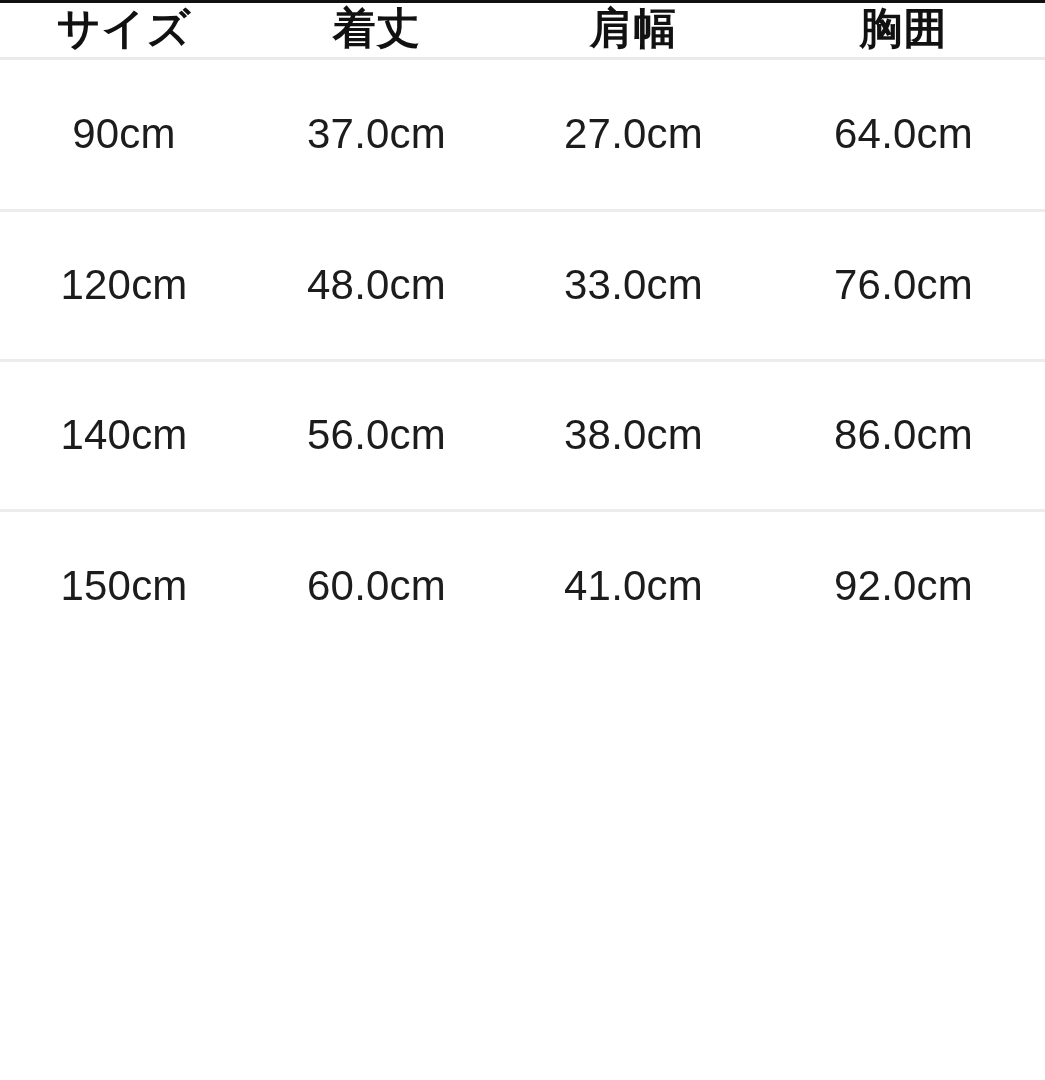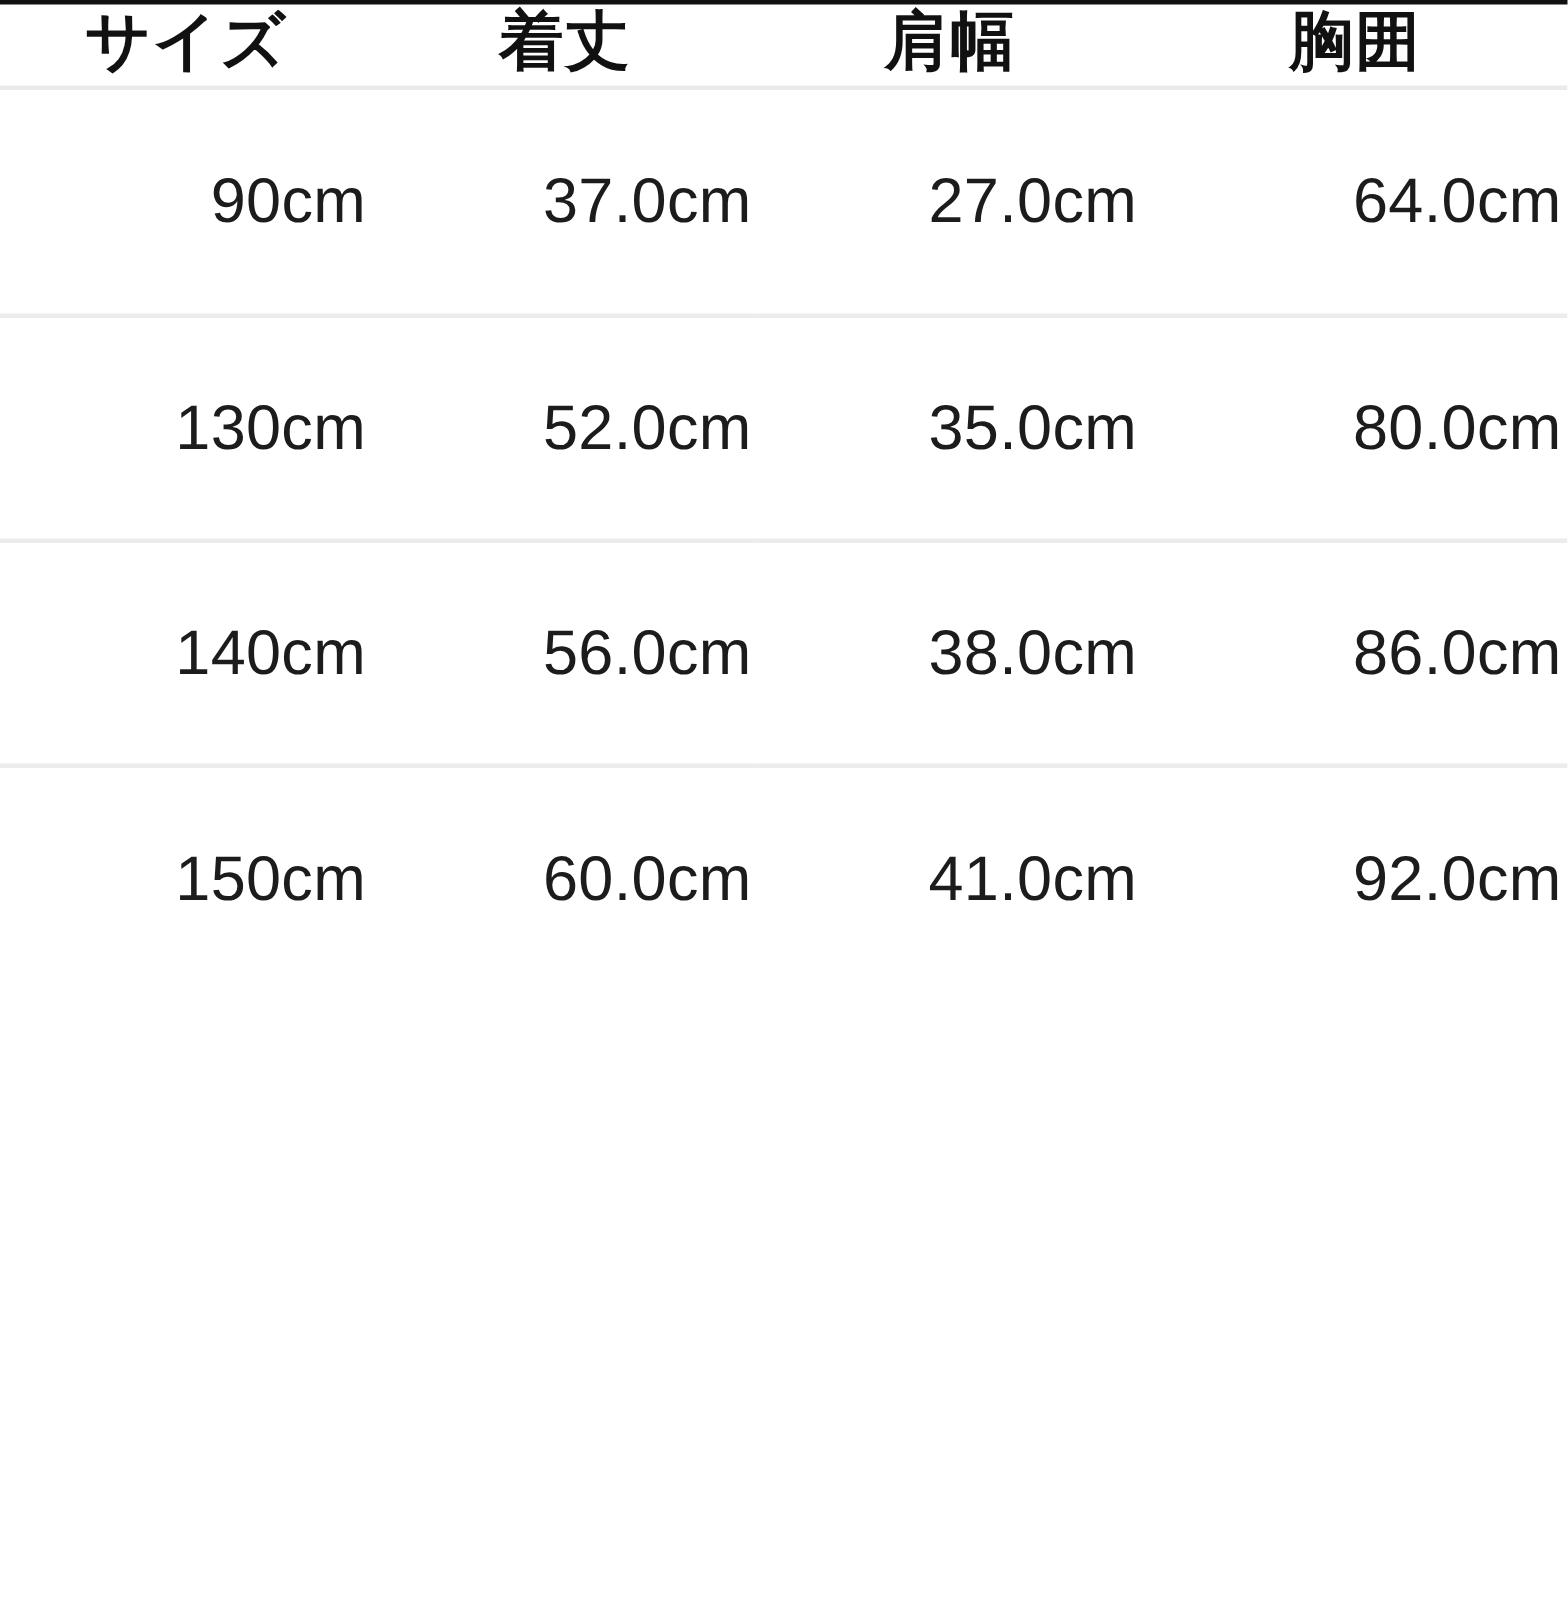--- a/index.html
+++ b/index.html
@@ -58,21 +58,21 @@
     height: 3px;
     background: #eaeaea;
     width: 100%;
   }
 
   .data-row {
     height: 150px;
   }
 
   .data-cell {
-    text-align: right;
+    text-align: center;
     vertical-align: middle;
     font-size: 42px;
     font-weight: 400;
     color: #1c1c1c;
     letter-spacing: 0.005em;
     padding: 4px;
     line-height: 1;
     white-space: nowrap;
     border-bottom: 3px solid #ececec;
   }
@@ -117,24 +117,24 @@
       </tr>
     </thead>
     <tbody id="table-body">
         <tr class="data-row">
           <td class="data-cell">90cm</td>
           <td class="data-cell">37.0cm</td>
           <td class="data-cell">27.0cm</td>
           <td class="data-cell">64.0cm</td>
         </tr>
         <tr class="data-row">
-          <td class="data-cell">130cm</td>
-          <td class="data-cell">52.0cm</td>
-          <td class="data-cell">35.0cm</td>
-          <td class="data-cell">80.0cm</td>
+          <td class="data-cell">120cm</td>
+          <td class="data-cell">48.0cm</td>
+          <td class="data-cell">33.0cm</td>
+          <td class="data-cell">76.0cm</td>
         </tr>
         <tr class="data-row">
           <td class="data-cell">140cm</td>
           <td class="data-cell">56.0cm</td>
           <td class="data-cell">38.0cm</td>
           <td class="data-cell">86.0cm</td>
         </tr>
         <tr class="data-row">
           <td class="data-cell">150cm</td>
           <td class="data-cell">60.0cm</td>

